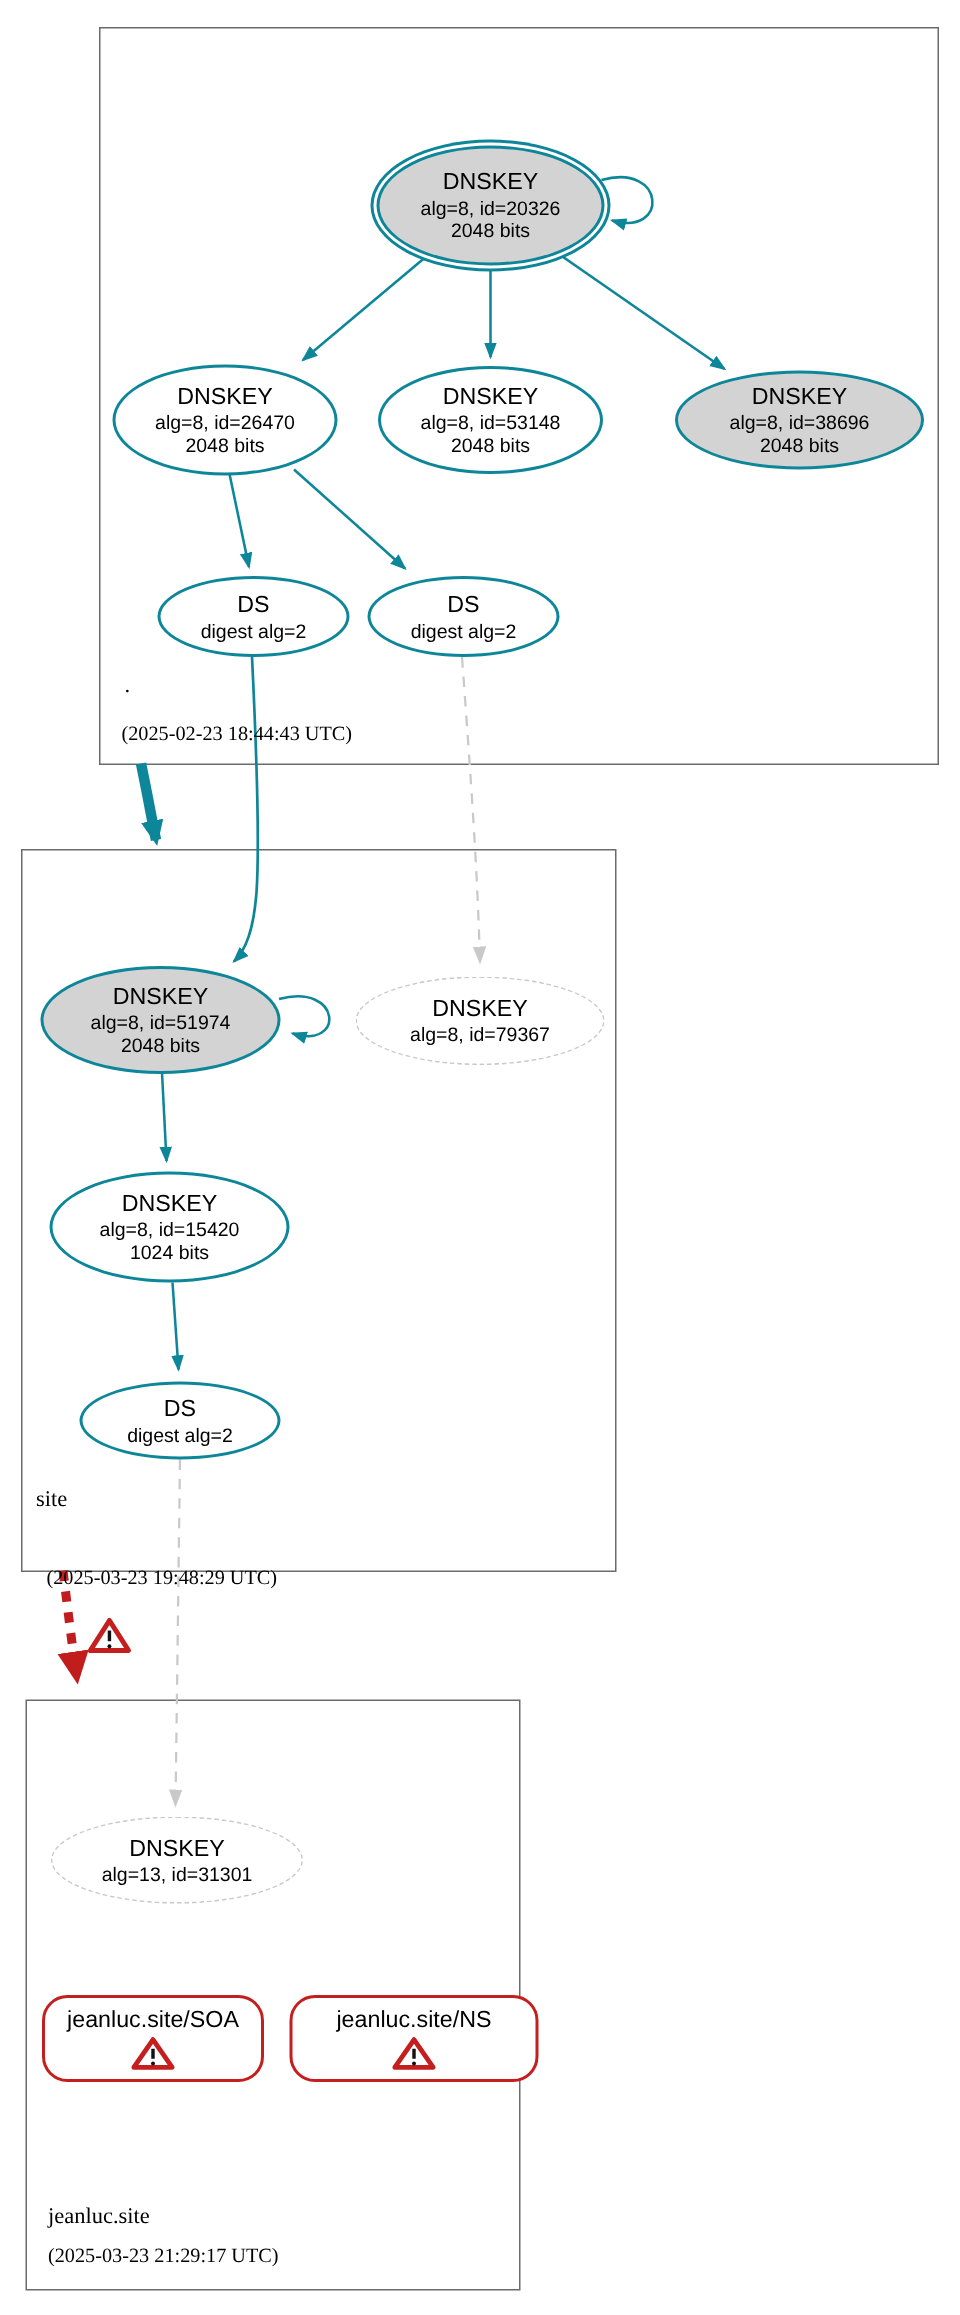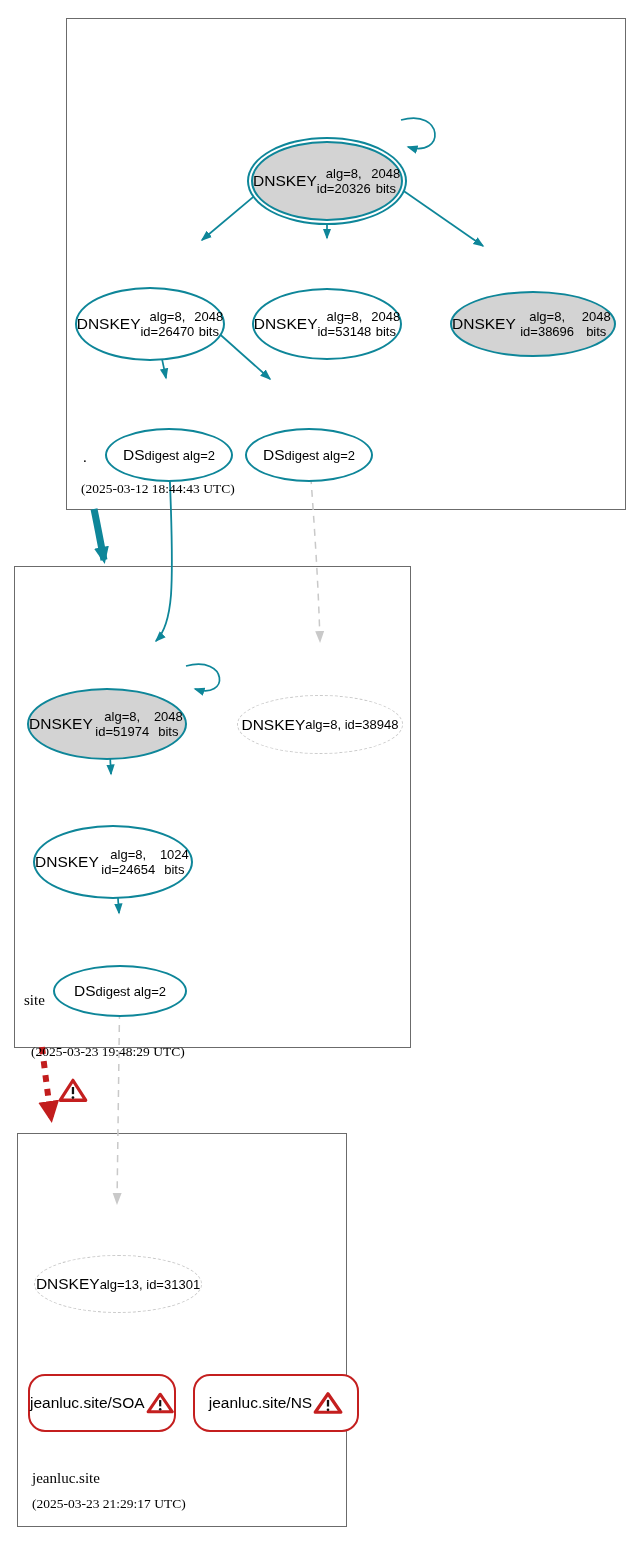--- a/index.html
+++ b/index.html
@@ -7,22 +7,22 @@
     --grayfill:#d3d3d3;
     --dash:#c9c9c9;
     --red:#c41f1f;
     --boxborder:#6b6b6b;
   }
   html,body{margin:0;padding:0;background:#fff;}
   #canvas{position:relative;width:640px;height:1543px;background:#fff;overflow:hidden;
           font-family:"Liberation Sans",sans-serif;}
   .zonebox{position:absolute;border:1px solid var(--boxborder);background:transparent;z-index:1;}
   .overlay{position:absolute;left:0;top:0;width:640px;height:1543px;z-index:2;pointer-events:none;}
-  .node{position:absolute;z-index:3;display:flex;align-items:center;
-        justify-content:center;text-align:center;box-sizing:border-box;margin-top:44px;}
+  .node{position:absolute;z-index:3;display:flex;flex-direction:column;align-items:center;
+        justify-content:center;text-align:center;box-sizing:border-box;}
   .ellipse{border:2px solid var(--teal);border-radius:50%;background:#fff;}
   .grayfill{background:var(--grayfill);}
   .sep{box-shadow:0 0 0 2px #fff,0 0 0 4px var(--teal);}
   .missing{border:1.6px dashed var(--dash);background:#fff;}
   .rrset{border:2.4px solid var(--red);border-radius:17px;background:#fff;gap:1px;}
   .nt{font-size:15.5px;line-height:18px;color:#000;}
   .ns{font-family:Liberation Sans, sans-serif;font-size:13px;line-height:15px;color:#000;}
   .zlabel{position:absolute;z-index:3;font-family:"Liberation Serif",serif;font-size:15px;color:#000;}
   .zts{position:absolute;z-index:3;font-family:"Liberation Serif",serif;font-size:13.5px;color:#000;}
   .warnwrap{display:block;}
@@ -111,36 +111,36 @@
     <div class="nt">DS</div>
     <div class="ns">digest alg=2</div>
   </div>
 
   <div class="node ellipse" style="left:245px;top:384px;width:128px;height:54px;">
     <div class="nt">DS</div>
     <div class="ns">digest alg=2</div>
   </div>
 
   <div class="zlabel" style="left:83px;top:449px;">.</div>
-  <div class="zts" style="left:81px;top:481px;">(2025-03-12 18:44:43 UTC)</div>
+  <div class="zts" style="left:81px;top:481px;">(2025-02-23 18:44:43 UTC)</div>
 
   <div class="node ellipse grayfill" style="left:27px;top:644px;width:160px;height:72px;">
     <div class="nt">DNSKEY</div>
     <div class="ns">alg=8, id=51974</div>
     <div class="ns">2048 bits</div>
   </div>
 
   <div class="node missing" style="left:237px;top:651px;width:166px;height:59px;border-radius:50%;">
     <div class="nt">DNSKEY</div>
-    <div class="ns">alg=8, id=38948</div>
+    <div class="ns">alg=8, id=79367</div>
   </div>
 
   <div class="node ellipse" style="left:33px;top:781px;width:160px;height:74px;">
     <div class="nt">DNSKEY</div>
-    <div class="ns">alg=8, id=24654</div>
+    <div class="ns">alg=8, id=15420</div>
     <div class="ns">1024 bits</div>
   </div>
 
   <div class="node ellipse" style="left:53px;top:921px;width:134px;height:52px;">
     <div class="nt">DS</div>
     <div class="ns">digest alg=2</div>
   </div>
 
   <div class="zlabel" style="left:24px;top:992px;">site</div>
   <div class="zts" style="left:31px;top:1016px;margin-top:28px;">(2025-03-23 19:48:29 UTC)</div>

